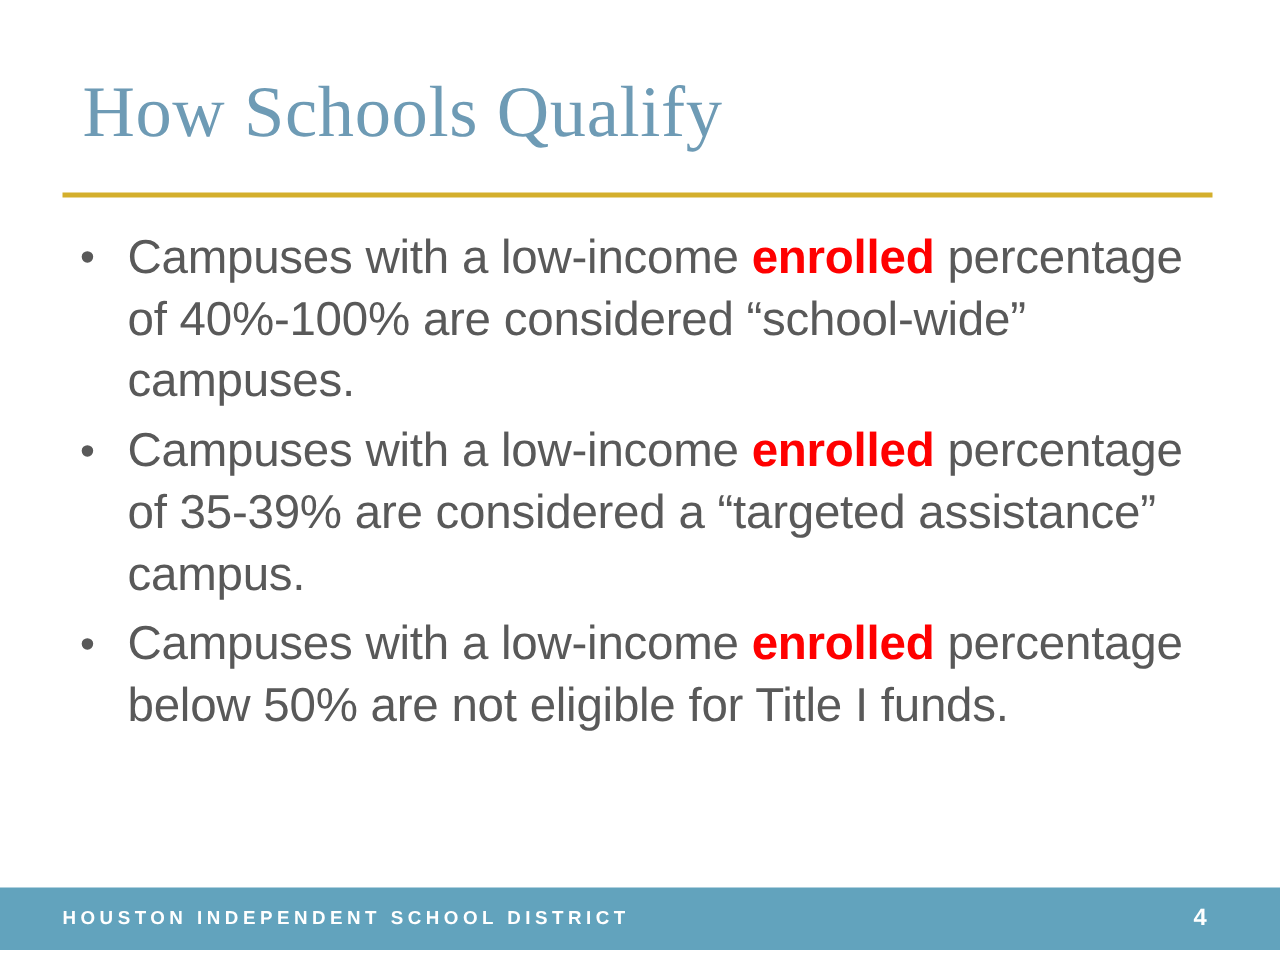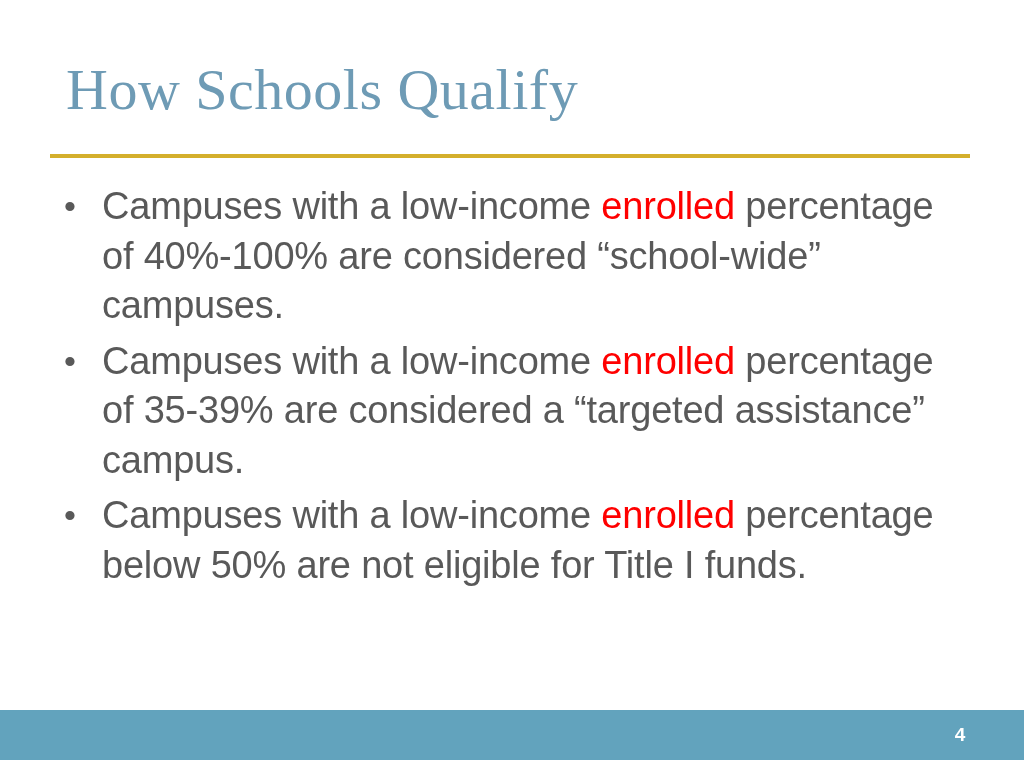--- a/index.html
+++ b/index.html
@@ -73,21 +73,21 @@
     color: #595959;
     font-size: 34px;
     line-height: 49.5px;
     text-align: left;
   }
   .bullet-text {
     display: block;
   }
   .hl-enrolled {
     color: #ff0000;
-    font-weight: normal;
+    font-weight: bold;
   }
 
   
   #footer-bar {
     position: absolute;
     left: 0;
     top: 710px;
     width: 1024px;
     height: 50px;
     background: #62a3bd;
@@ -135,16 +135,17 @@
         <span class="bullet-marker">•</span>
         <span class="bullet-text"><span>Campuses with a low-income </span><span class="hl-enrolled">enrolled</span><span> percentage of 35-39% are considered a “targeted assistance” campus.</span></span>
       </div>
       <div class="bullet-item">
         <span class="bullet-marker">•</span>
         <span class="bullet-text"><span>Campuses with a low-income </span><span class="hl-enrolled">enrolled</span><span> percentage below 50% are not eligible for Title I funds.</span></span>
       </div>
     </div>
 
   <div id="footer-bar">
+    <div id="footer-org">HOUSTON INDEPENDENT SCHOOL DISTRICT</div>
     <div id="footer-page-number">4</div>
   </div>
 
 </div>
 
 </body></html>

